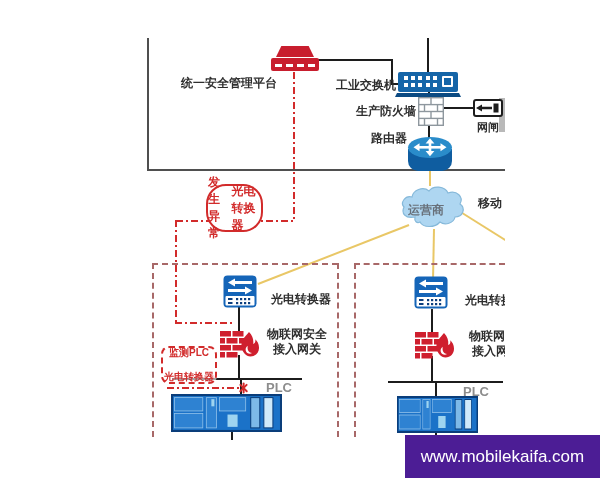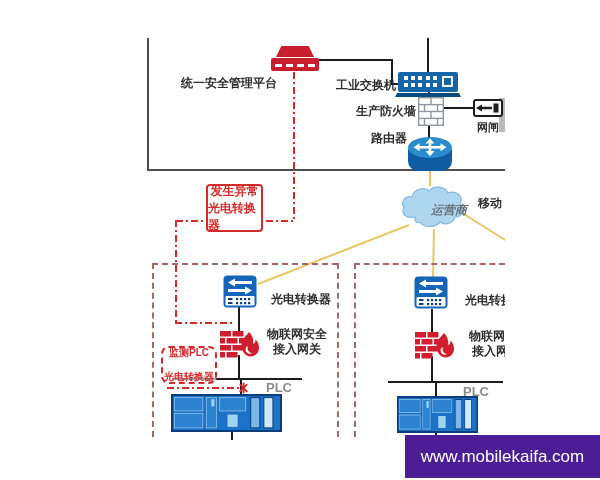--- a/index.html
+++ b/index.html
@@ -24,21 +24,21 @@
   .dd-v{width:2px;background-image:repeating-linear-gradient(180deg,var(--alert) 0 7px,transparent 7px 10px,var(--alert) 10px 12px,transparent 12px 15px);}
 
   .zone-h{position:absolute;height:0;border-top:2px dashed var(--zone);}
   .zone-v{position:absolute;width:0;border-left:2px dashed var(--zone);}
 
   .lbl{position:absolute;font-size:12px;font-weight:bold;color:#2e2e2e;white-space:nowrap;}
   .lbl-gray{color:#8d8d8d;font-size:13px;}
   .lbl-carrier{color:#68707a;}
 
   .alert-box{position:absolute;left:206px;top:184px;width:57px;height:48px;background:#fff;
-    border:2px solid var(--alert);border-radius:4px;display:flex;flex-direction:column;
+    border:2px solid var(--alert);border-radius:20px;display:flex;flex-direction:row;
     align-items:center;justify-content:center;color:var(--alert);font-weight:bold;font-size:12px;line-height:17px;}
   .monitor-box{position:absolute;left:161px;top:346px;width:56px;height:38px;
     border:2px dashed var(--alert);border-radius:8px;display:flex;flex-direction:column;
     align-items:center;justify-content:center;color:var(--alert);font-weight:bold;font-size:10px;line-height:14px;background:rgba(255,255,255,.6);gap:10px;}
 
   .xmark{position:absolute;left:238px;top:382px;width:11px;height:11px;}
   .xmark i{position:absolute;left:0;top:4.5px;width:11px;height:2.2px;background:var(--alert);border-radius:1px;}
   .xmark i:nth-child(1){transform:rotate(45deg);}
   .xmark i:nth-child(2){transform:rotate(-45deg);}
   .xmark i:nth-child(3){transform:rotate(90deg);}
@@ -56,21 +56,21 @@
   .switch .base{width:66px;height:4px;margin:1px 0 0 -3px;background:var(--blue-dk);clip-path:polygon(3% 0,97% 0,100% 100%,0 100%);}
 
   .gapdev{position:absolute;left:473px;top:99px;width:30px;height:18px;background:#fff;border:2px solid #1d1d1d;border-radius:3px;}
   .gap-shadow{position:absolute;left:499px;top:98px;width:6px;height:34px;background:#b9b9b9;}
 
   .router{position:absolute;left:407px;top:137px;width:46px;height:36px;}
   .router .rbody{position:absolute;left:1px;top:12px;width:44px;height:22px;background:#0f5da0;border-radius:0 0 10px 10px;}
   .router .rtop{position:absolute;left:1px;top:0;width:44px;height:21px;background:#2a8cca;border-radius:50%;}
 
   .cloud{position:absolute;left:397px;top:183px;width:70px;height:50px;}
-  .cloud .txt{position:absolute;left:0;top:19px;width:70px;text-align:right;font-style:italic;}
+  .cloud .txt{position:absolute;left:11px;top:19px;width:70px;text-align:left;}
 
   .converter{position:absolute;width:34px;height:33px;}
   .gateway{position:absolute;width:40px;height:27px;}
   .rack{position:absolute;}
 
   svg{display:block;}
 </style>
 </head>
 <body>
 

